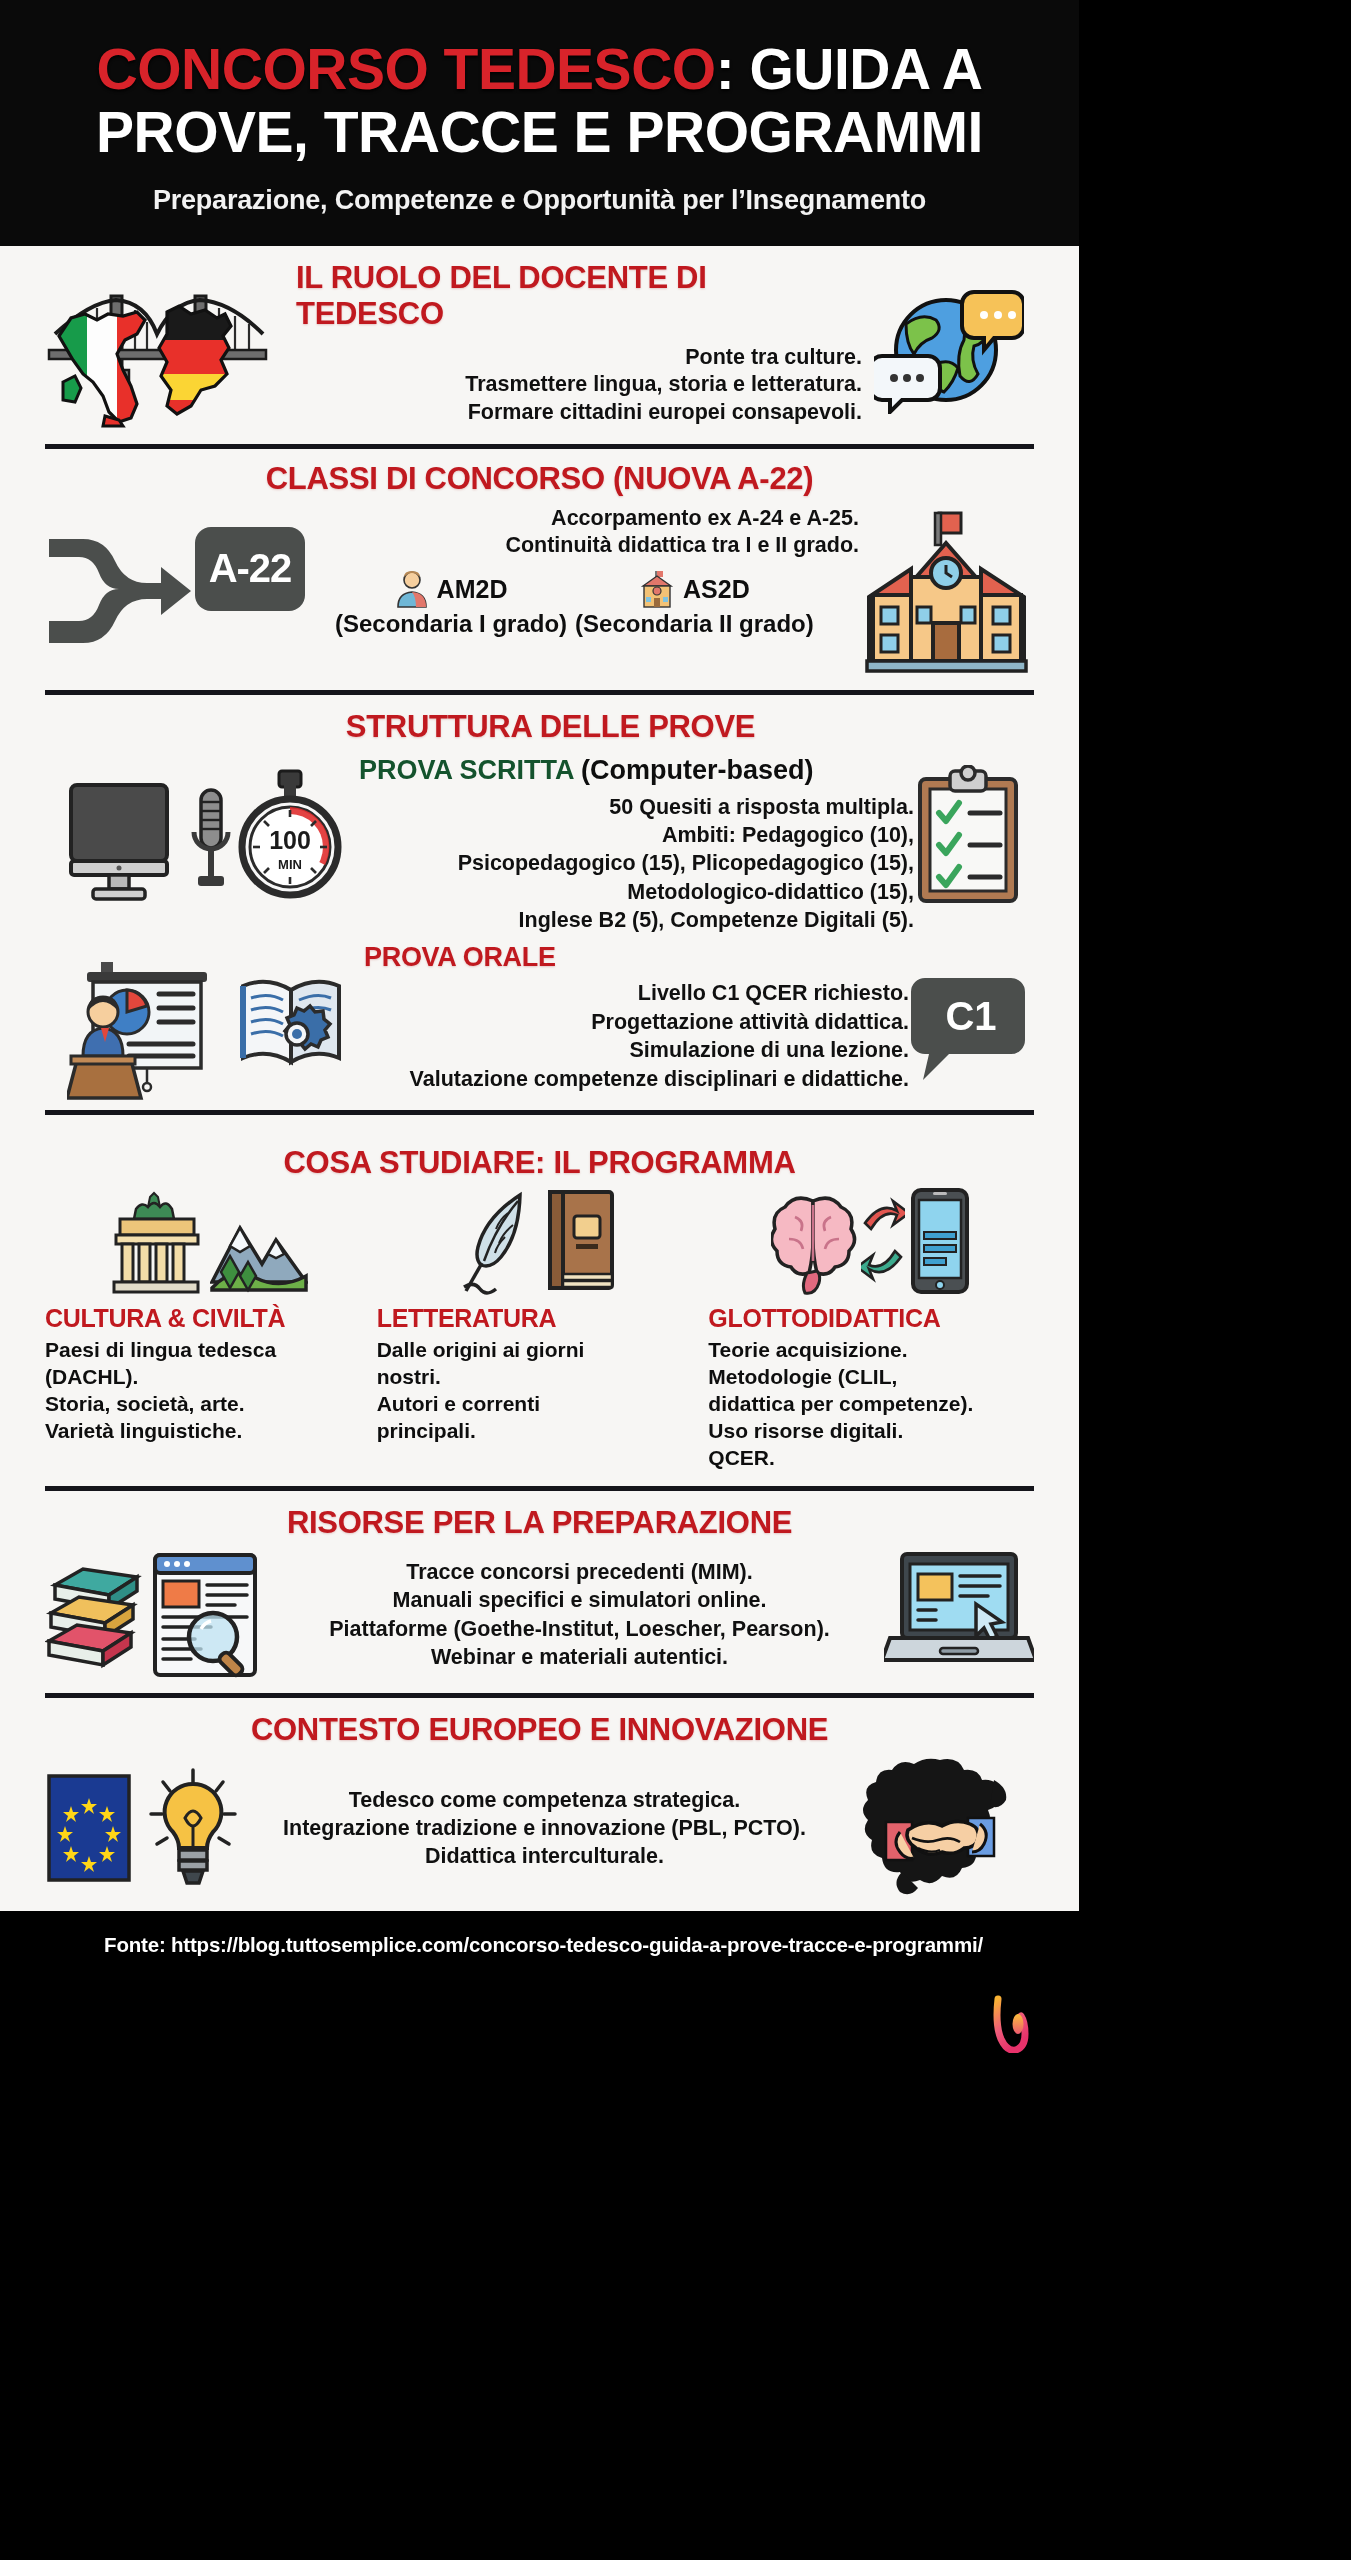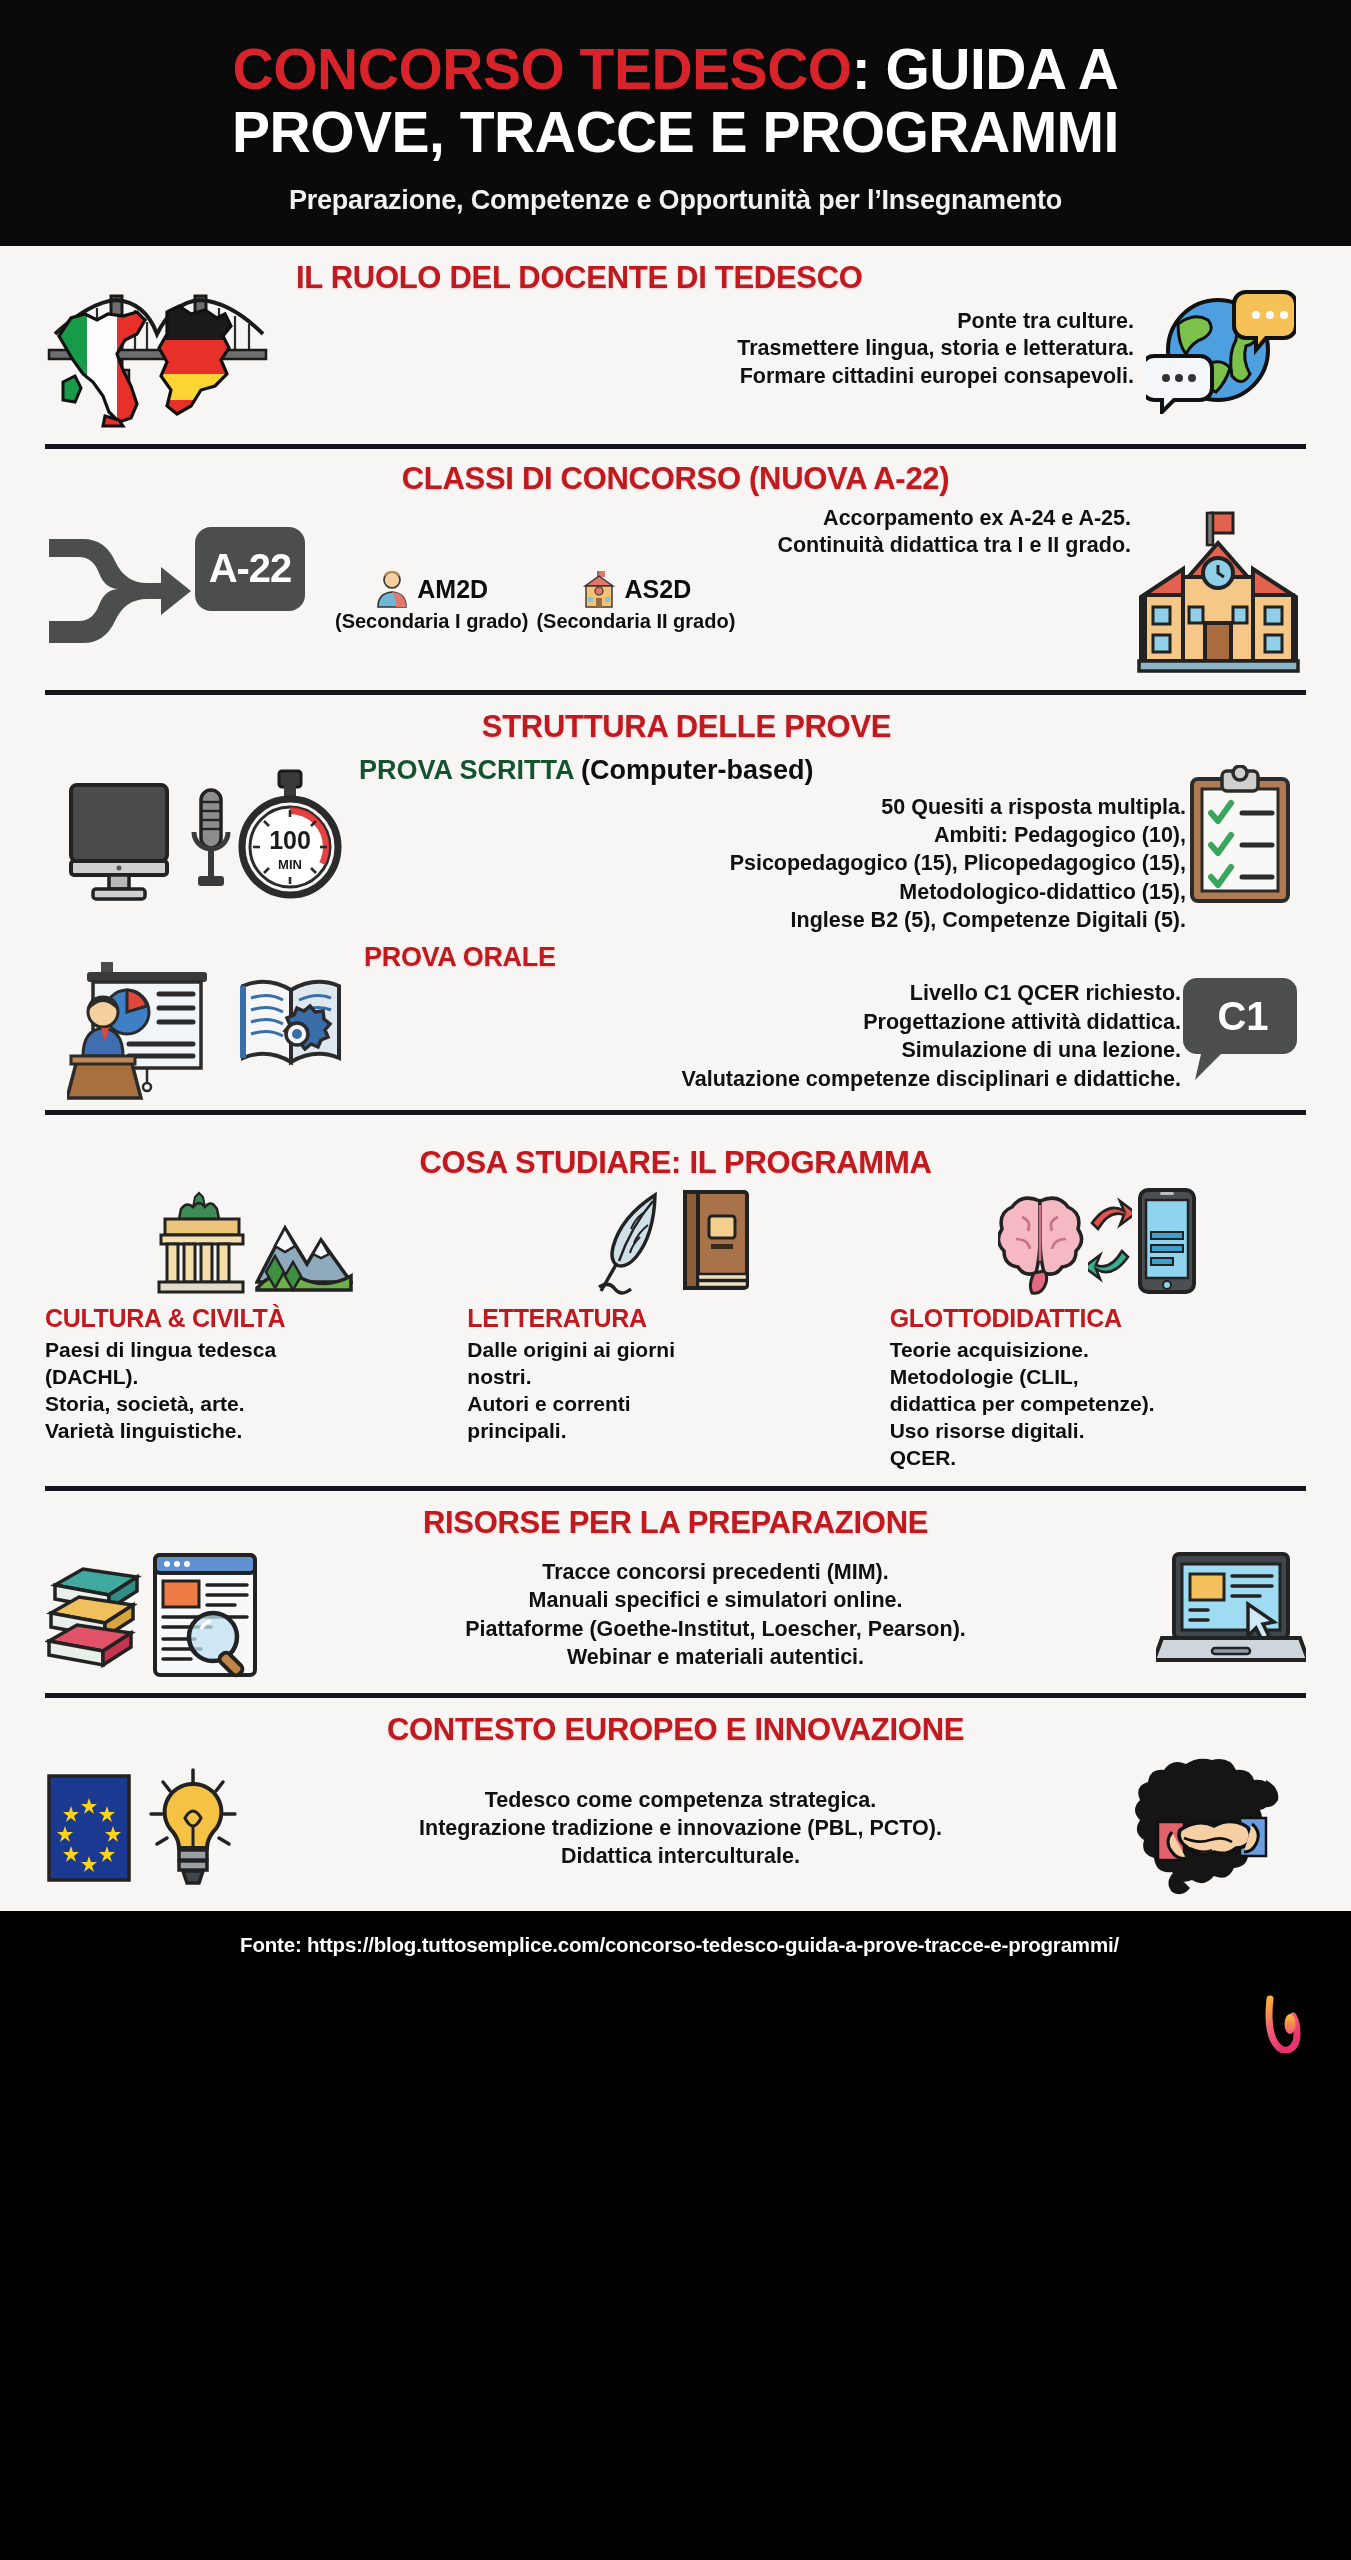--- a/index.html
+++ b/index.html
@@ -3,21 +3,21 @@
 <meta charset="utf-8">
 <style>
   * { margin:0; padding:0; box-sizing:border-box; }
   html,body { background:#000; }
   body {
     width:1351px; height:2560px;
     font-family:"Liberation Sans", sans-serif;
     overflow:hidden;
     position:relative;
   }
-  .page { width:1351px; height:2560px; position:relative; background:#000; }
+  .page { width:1079px; height:2560px; position:relative; background:#000; }
 
   
   .header {
     background:#0a0a0a; padding:40px 55px 30px 55px;
     text-align:center;
   }
   .title1 {
     font-size:57px; font-weight:900; letter-spacing:-0.5px;
     line-height:1.04; color:#fff;
     font-family:"Liberation Sans", sans-serif;
@@ -69,21 +69,21 @@
     width:110px; height:84px; background:#4b4e4c; border-radius:16px;
     color:#fff; font-size:40px; font-weight:900; display:flex;
     align-items:center; justify-content:center; flex:0 0 110px;
     margin-top:22px; letter-spacing:-1px;
   }
   .s2-text { flex:1; padding-left:30px; }
   .grades { display:flex; gap:8px; margin-top:10px; align-items:flex-start; }
   .grade { text-align:center; }
   .grade-top { display:flex; align-items:center; justify-content:center; gap:8px; }
   .grade-code { font-size:25px; font-weight:900; color:#0e0e0e; }
-  .grade-sub { font-size:20px; font-weight:700; color:#0e0e0e; margin-top:2px; }
+  .grade-sub { font-size:24px; font-weight:700; color:#0e0e0e; margin-top:2px; }
   .s2-school { width:175px; flex:0 0 175px; padding-top:6px; }
 
   
   .s3 { padding:14px 45px 10px 67px; }
   .s3-a { display:flex; align-items:flex-start; margin-top:10px; }
   .s3-screen { width:170px; flex:0 0 170px; display:flex; align-items:center; gap:6px; padding-top:22px;}
   .s3-watch { width:110px; flex:0 0 110px; padding-top:14px; }
   .s3-txt { flex:1; padding-left:12px; }
   .s3-clip { width:120px; flex:0 0 120px; padding-top:10px; }
   .scritta-head { font-size:27px; font-weight:900; color:#0e0e0e; margin-bottom:7px; }

